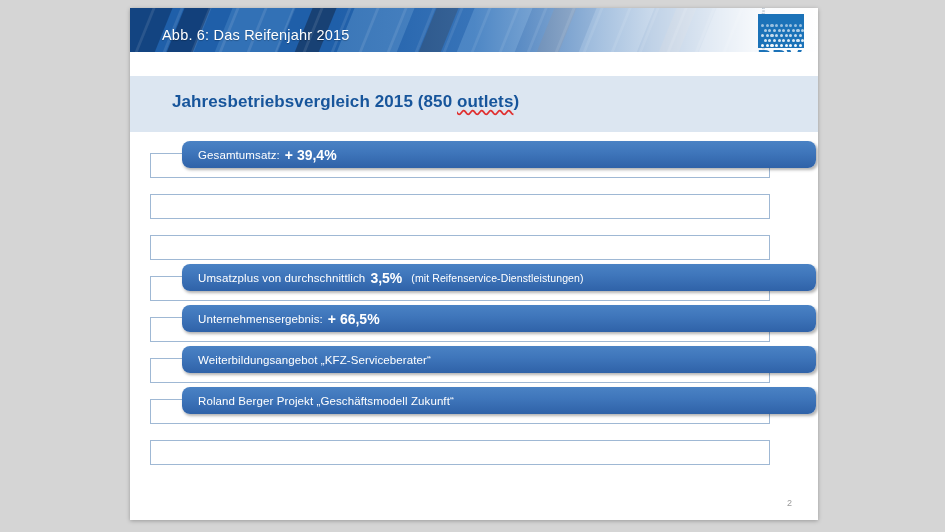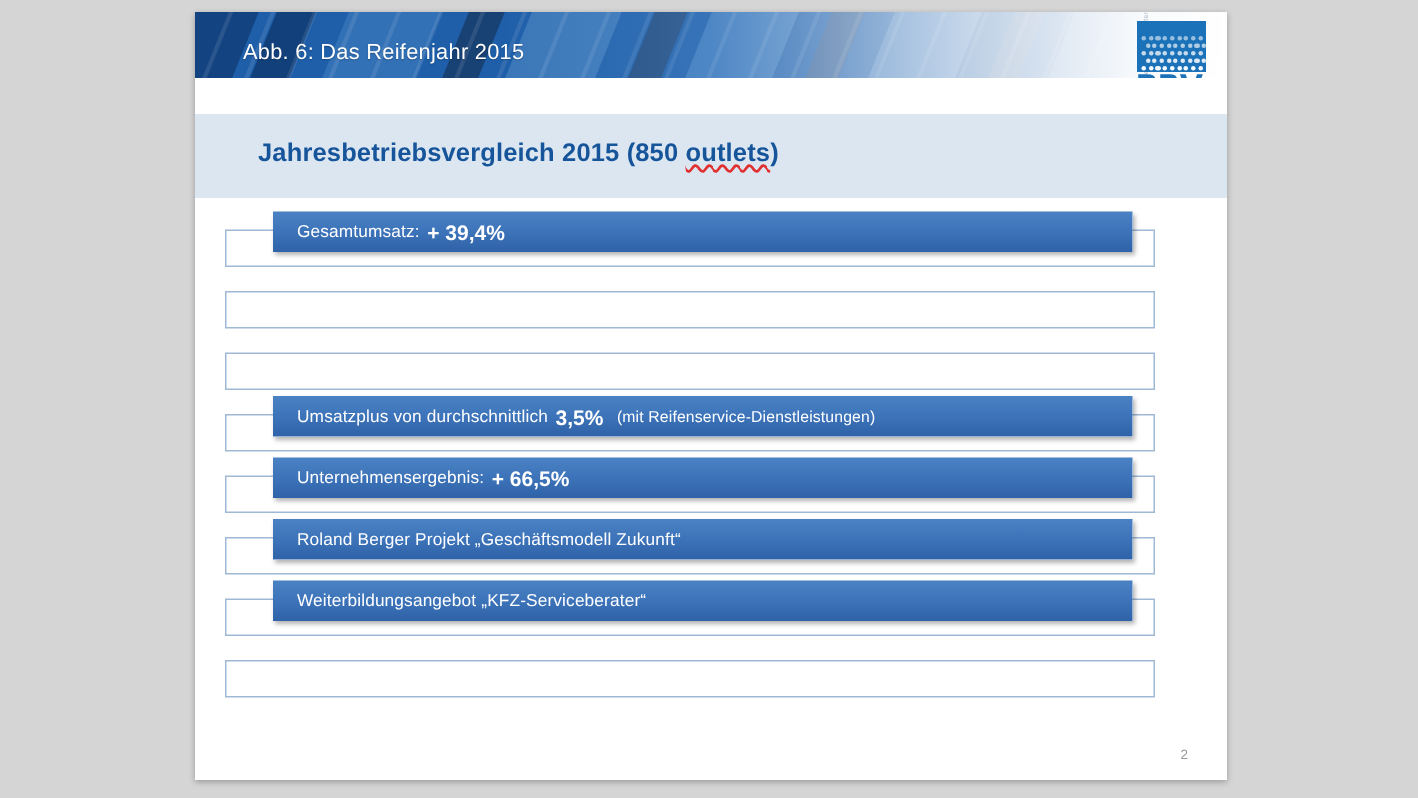--- a/index.html
+++ b/index.html
@@ -99,22 +99,22 @@
   .row{position:relative;height:41px;}
   .outline{
     position:absolute;left:20px;top:13px;
     width:620px;height:25px;
     border:1px solid #9fb8d4;
     background:#ffffff;
     box-sizing:border-box;
   }
   .bar{
     position:absolute;left:52px;top:1px;
-    width:573px;height:27px;
-    border-radius:0;
+    width:634px;height:27px;
+    border-radius:8px;
     background:linear-gradient(180deg,#4a82c4 0%,#3f76bb 42%,#2f62a8 100%);
     box-shadow:1.5px 2px 3px rgba(0,0,0,.30);
     box-sizing:border-box;
   }
   .bar-text{
     position:absolute;left:16px;top:0;height:27px;
     display:flex;align-items:center;
     color:#ffffff;
     white-space:nowrap;
   }
@@ -278,29 +278,29 @@
           <div class="bar-text">
             <span class="lbl">Unternehmensergebnis:</span>
             <span class="val">+ 66,5%</span>
           </div>
         </div>
       </div>
       <div class="row">
         <div class="outline"></div>
         <div class="bar">
           <div class="bar-text">
+            <span class="lbl">Weiterbildungsangebot  „KFZ-Serviceberater“</span>
+          </div>
+        </div>
+      </div>
+      <div class="row">
+        <div class="outline"></div>
+        <div class="bar">
+          <div class="bar-text">
             <span class="lbl">Roland Berger Projekt „Geschäftsmodell  Zukunft“</span>
-          </div>
-        </div>
-      </div>
-      <div class="row">
-        <div class="outline"></div>
-        <div class="bar">
-          <div class="bar-text">
-            <span class="lbl">Weiterbildungsangebot  „KFZ-Serviceberater“</span>
           </div>
         </div>
       </div>
       <div class="row">
         <div class="outline"></div>
       </div>
     </div>
 
   <div id="pagenum">2</div>
 </div>

